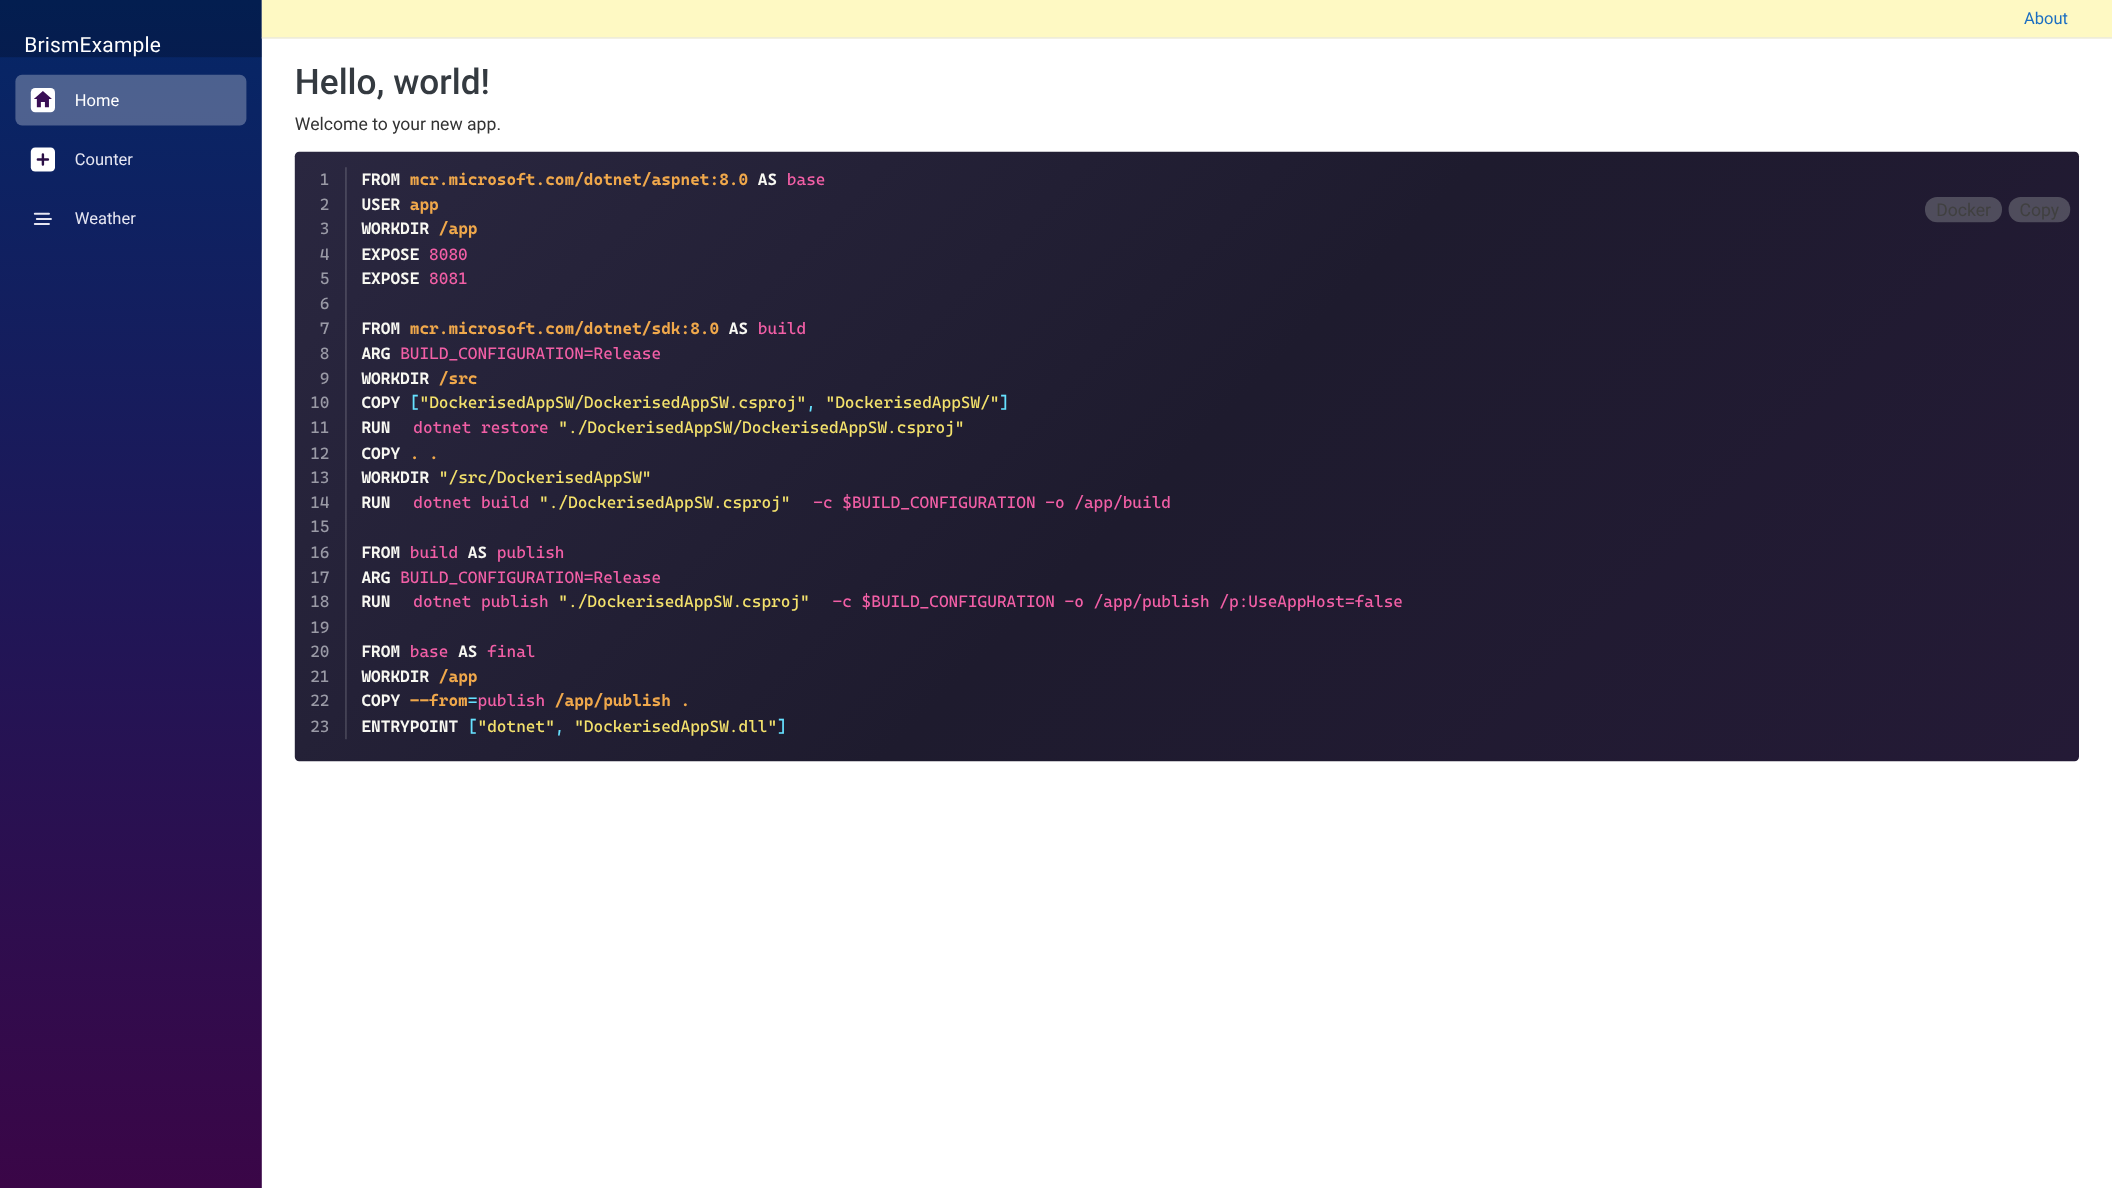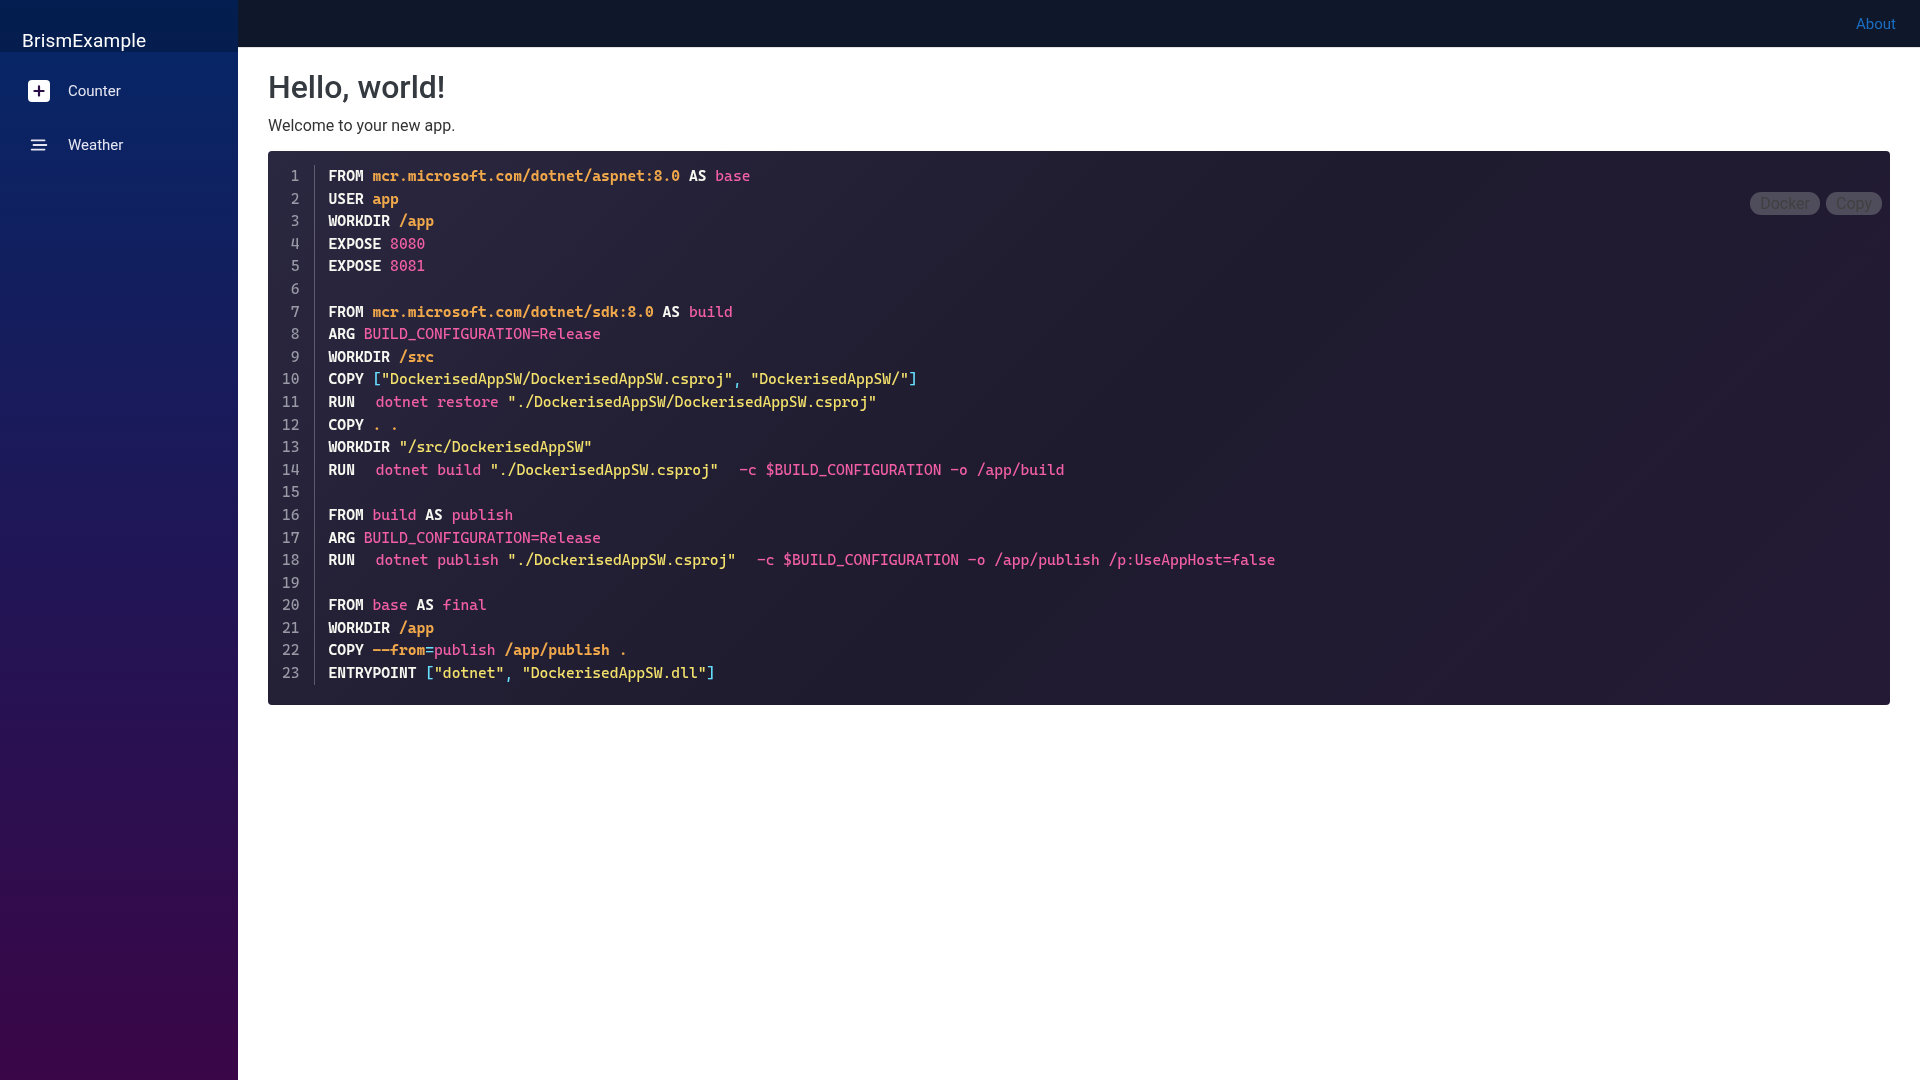--- a/index.html
+++ b/index.html
@@ -30,24 +30,24 @@
   .nav-item .icon-box {
     width: 22px; height: 22px; border-radius: 4px;
     display: flex; align-items: center; justify-content: center;
   }
   .nav-item.filled .icon-box { background: #fff; }
   .nav-item .icon-svg { width: 22px; height: 22px; }
 
   
   .main { flex: 1; display: flex; flex-direction: column; min-width: 0; }
   .topbar {
-    height: 48px; border-bottom: 1px solid #e5e5e5;
-    background: #0f172a;
+    height: 35px; border-bottom: 1px solid #e5e5e5;
+    background: #fef9c3;
     display: flex; align-items: center; justify-content: flex-end;
-    padding: 0 24px;
+    padding: 0 40px;
   }
   .topbar a { color: #1b6ec2; text-decoration: none; font-size: 15px; cursor: pointer; }
 
   .content { padding: 20px 30px; overflow: auto; }
   h1.page-title { font-size: 32px; font-weight: 500; color: #343a40; margin-bottom: 10px; }
   p.subtitle { font-size: 16px; color: #333; margin-bottom: 16px; }
 
   
   .code-wrap { position: relative; }
   .code-badges {
@@ -92,20 +92,28 @@
 <body>
 
 <div class="app">
 
   <aside class="sidebar">
     <div class="brand-row">
       <a class="brand">BrismExample</a>
     </div>
     <nav class="nav">
 
+      <div class="nav-item filled active">
+        <span class="icon-box">
+          <svg class="icon-svg" viewBox="0 0 24 24">
+              <path fill="#3a0f55" d="M12 3l9 8h-3v8h-4v-5h-4v5H6v-8H3z"></path>
+            </svg>
+        </span>
+        <span>Home</span>
+      </div>
 
       <div class="nav-item filled">
         <span class="icon-box">
           <svg class="icon-svg" viewBox="0 0 24 24">
               <rect x="3" y="3" width="18" height="18" rx="2" fill="#fff"></rect>
               <path stroke="#2a0e45" stroke-width="2.4" d="M12 7v10M7 12h10" stroke-linecap="round"></path>
             </svg>
         </span>
         <span>Counter</span>
       </div>

